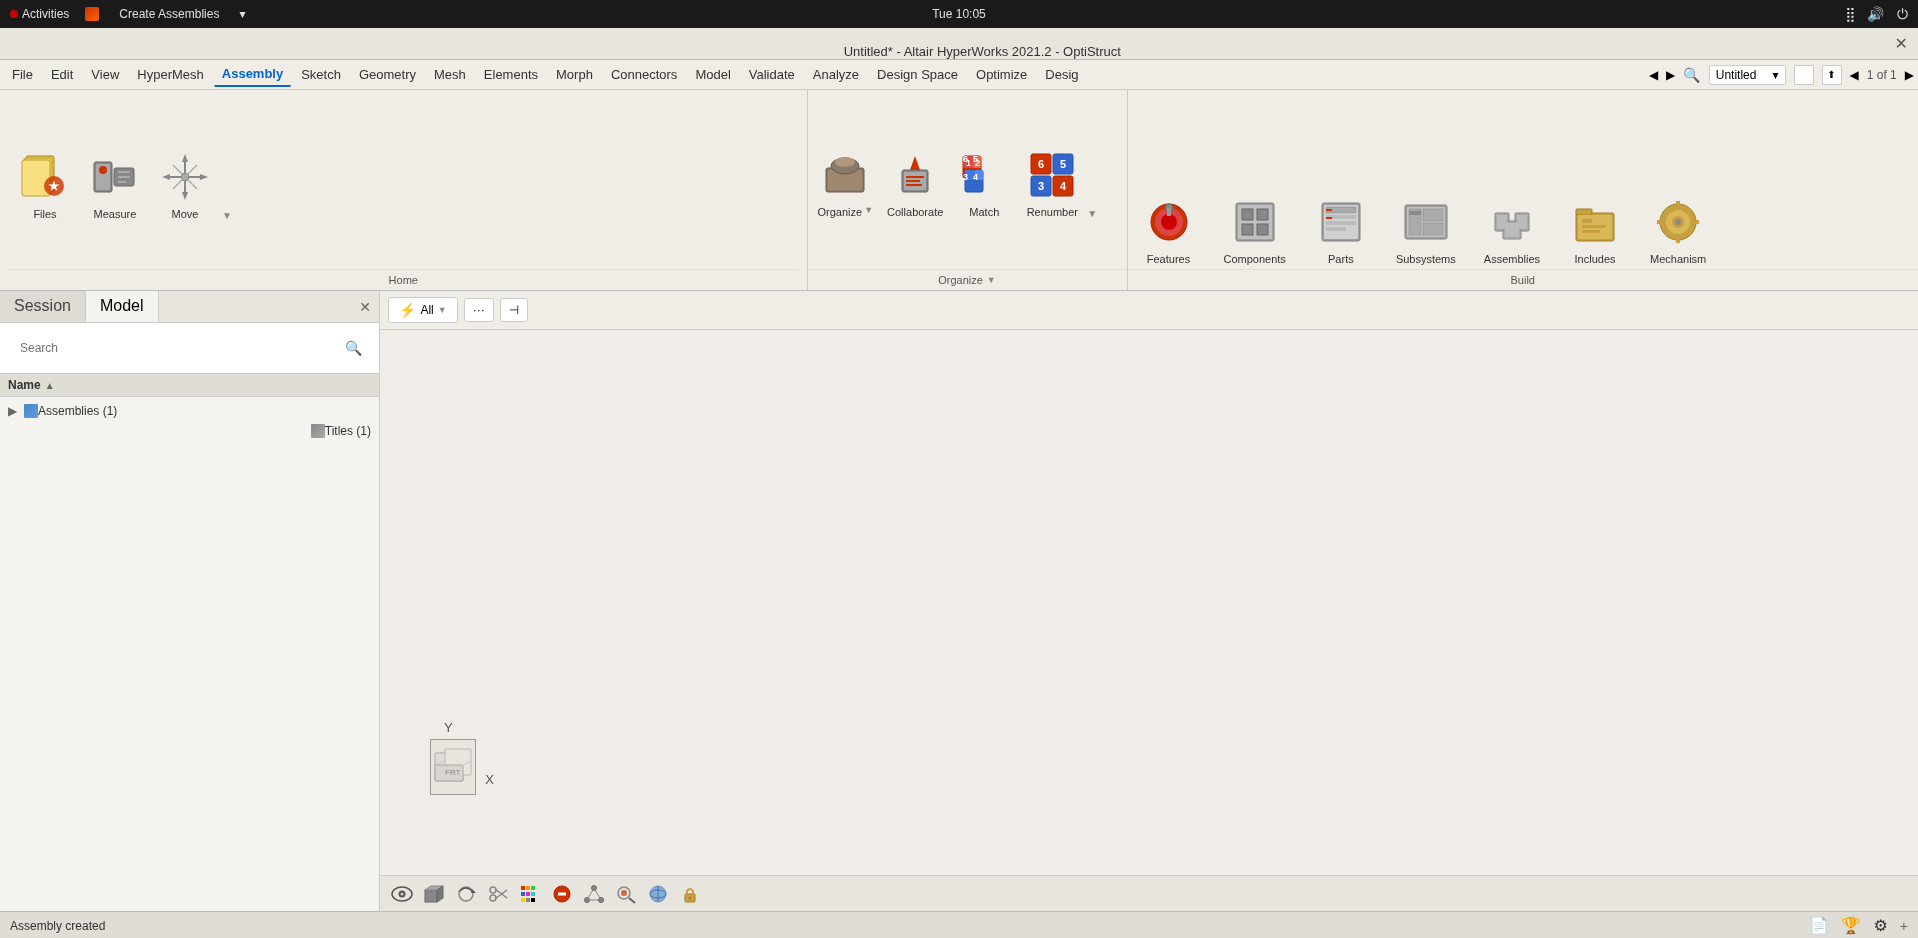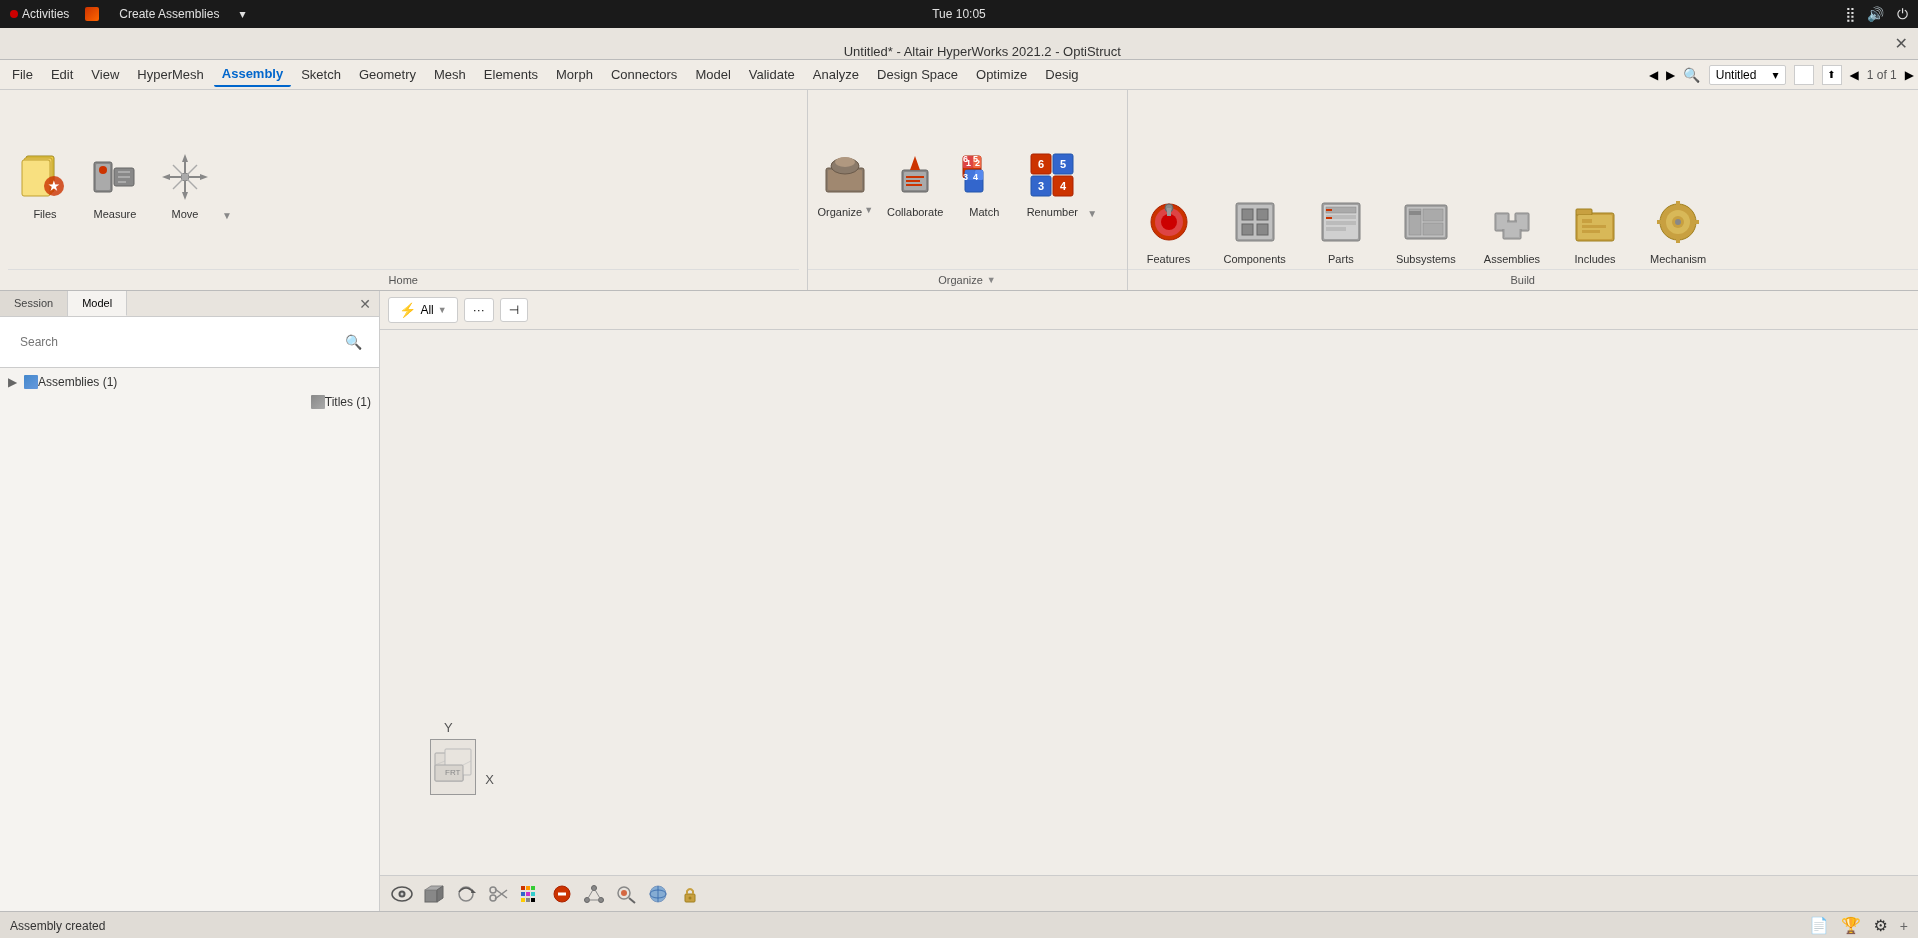--- a/index.html
+++ b/index.html
@@ -74,21 +74,21 @@
       flex-direction: column;
       height: 100%;
     }
     #panel-tabs {
       display: flex;
       background: #e8e4de;
       border-bottom: 1px solid #ccc;
     }
     .panel-tab {
       padding: 6px 14px;
-      font-size: 11px;
+      font-size: 16px;
       cursor: pointer;
       color: #444;
       border-right: 1px solid #ccc;
       background: #dedad4;
     }
     .panel-tab.active {
       background: #f5f3f0;
       border-bottom: 1px solid #f5f3f0;
       color: #000;
       font-weight: 500;
@@ -569,20 +569,24 @@
       </div>
       <div class="panel-tab active">
         <span>Model</span>
       </div>
       <div id="panel-close">✕</div>
     </div>
     <div id="search-bar">
       <input id="search-input" type="text" placeholder="Search" style="">
       <span id="search-icon-btn">🔍</span>
     </div>
+    <div id="tree-header">
+      <span>Name</span>
+      <span class="sort-arrow">▲</span>
+    </div>
     <div id="tree-content">
       <div class="tree-item">
         <span class="tree-expand">▶</span>
         <span class="tree-assembly-icon"></span>
         <span>Assemblies  (1)</span>
       </div>
       <div class="tree-item" style="padding-left:32px;justify-content:flex-end;">
         <span class="tree-expand"> </span>
         <span class="tree-title-icon"></span>
         <span>Titles  (1)</span>

